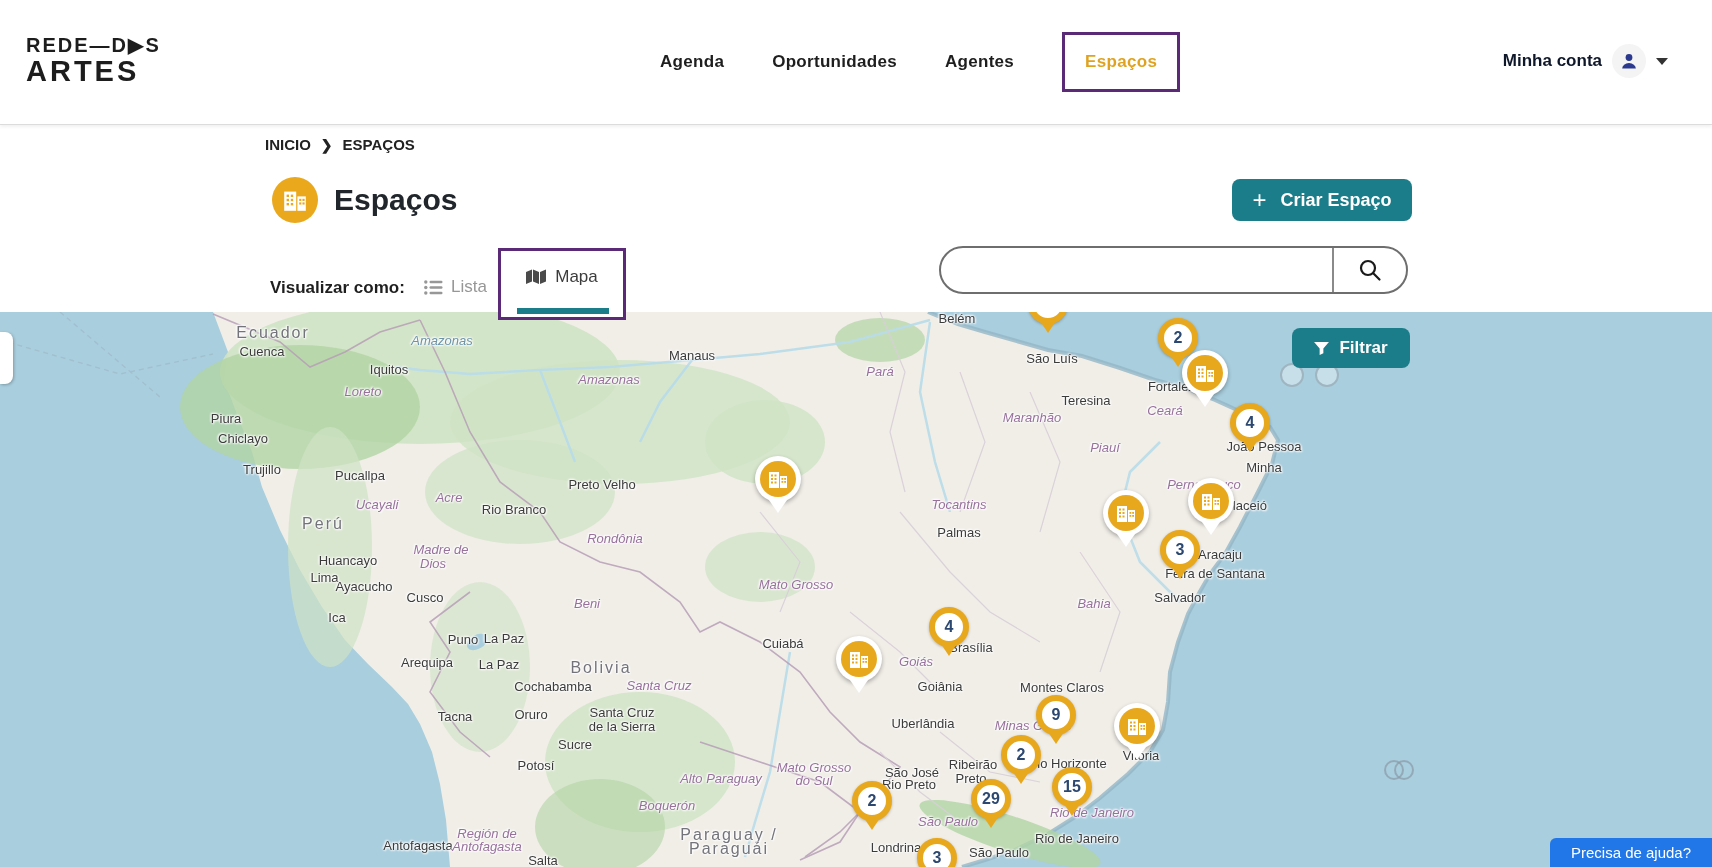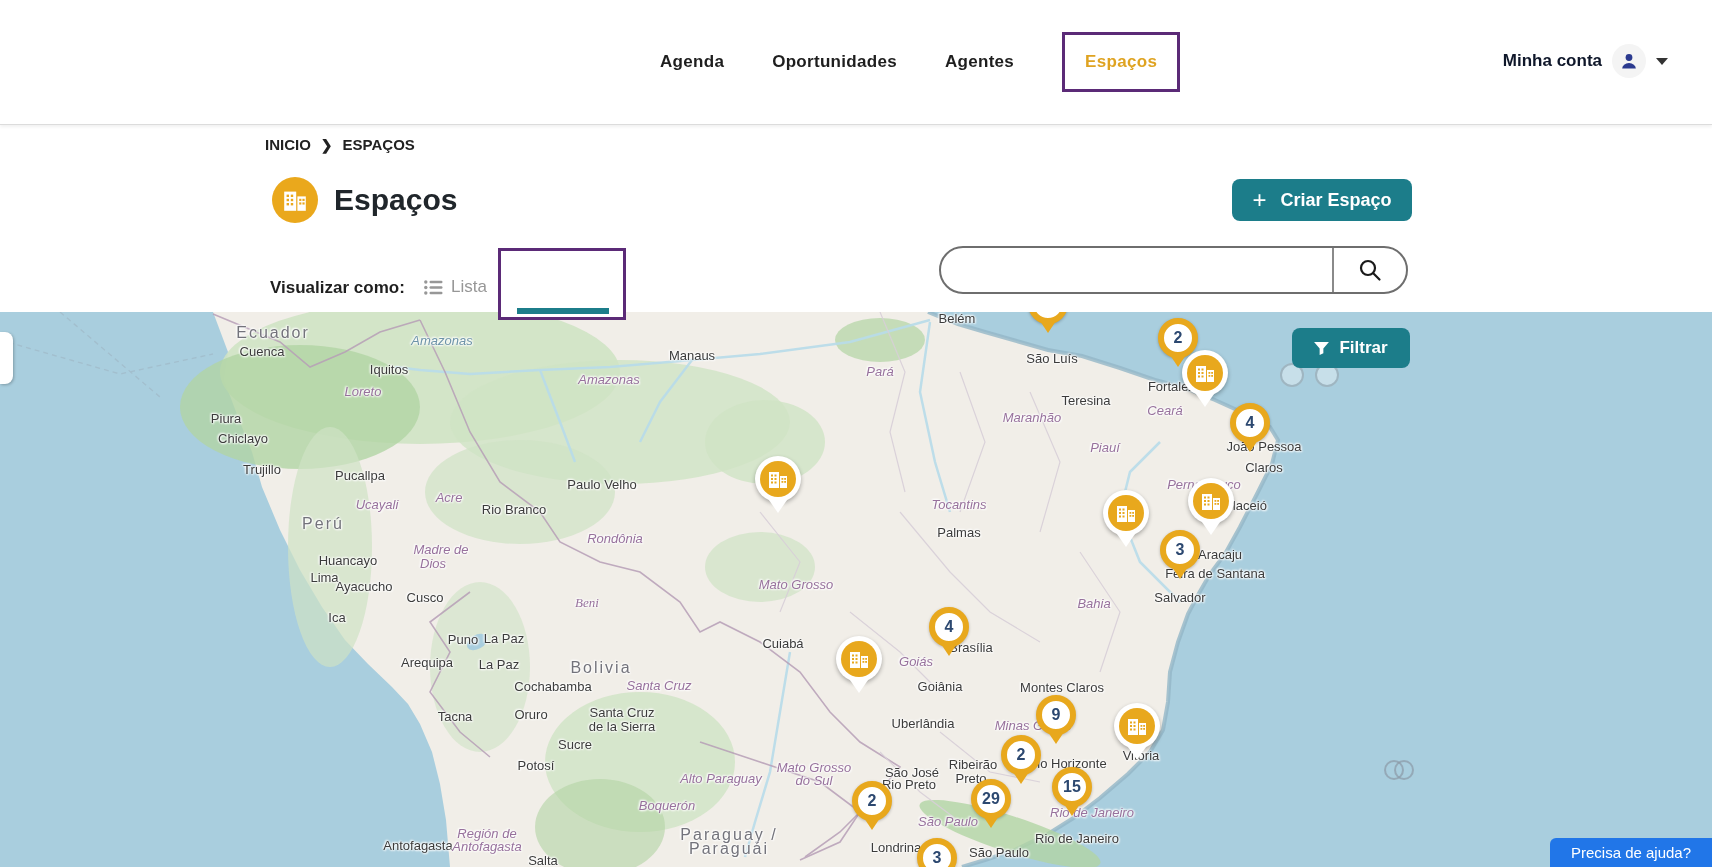--- a/index.html
+++ b/index.html
@@ -81,20 +81,24 @@
             box-shadow:1px 1px 3px rgba(0,0,0,.25);cursor:pointer;z-index:12;}
   #help-btn{position:absolute;left:1550px;top:838px;width:162px;height:29px;background:#2176E8;color:#fff;
             border:none;border-radius:6px 0 0 0;font-size:15px;font-family:inherit;cursor:pointer;z-index:40;}
 </style>
 </head>
 <body>
 
 <div id="viewport">
 
   <header id="header">
+    <div id="logo">
+      <div class="top">REDE—D▶S</div>
+      <div class="bottom">ARTES</div>
+    </div>
     <nav id="main-nav">
       <div class="nav-item">Agenda</div>
       <div class="nav-item">Oportunidades</div>
       <div class="nav-item">Agentes</div>
       <div class="nav-item active">Espaços</div>
     </nav>
     <div id="account">
       <span class="lbl">Minha conta</span>
       <span class="avatar">
         <svg width="18" height="18" viewBox="0 0 18 18" fill="#2B3A8F">
@@ -145,20 +149,26 @@
           <rect x="5.5" y="0.8" width="13" height="2.4" rx="1.2"></rect>
           <circle cx="1.8" cy="7.5" r="1.7"></circle>
           <rect x="5.5" y="6.3" width="13" height="2.4" rx="1.2"></rect>
           <circle cx="1.8" cy="13" r="1.7"></circle>
           <rect x="5.5" y="11.8" width="13" height="2.4" rx="1.2"></rect>
         </g>
       </svg>
     <span>Lista</span>
   </div>
   <div id="view-map-box">
+    <div class="inner">
+      <svg width="20" height="16" viewBox="0 0 20 16">
+          <path fill="#4a4a4a" d="M0,3 L6,0.5 V12.5 L0,15 Z M7,0.5 L13,3 V15 L7,12.5 Z M14,3 L20,0.5 V12.5 L14,15 Z"></path>
+        </svg>
+      <span>Mapa</span>
+    </div>
     <div class="underline"></div>
   </div>
   <div id="search-pill">
     <input id="search-input" value="" placeholder="" style="">
     <div id="search-divider"></div>
     <button id="search-btn">
       <svg width="24" height="24" viewBox="0 0 24 24" fill="none" stroke="#1a1a1a" stroke-width="2.2" stroke-linecap="round">
           <circle cx="10" cy="10" r="7"></circle>
           <line x1="15.5" y1="15.5" x2="21.5" y2="21.5"></line>
         </svg>
@@ -235,47 +245,47 @@
         <div class="mlabel c" style="left: 692px; top: 43px;">Manaus</div>
         <div class="mlabel s" style="left: 880px; top: 59px;">Pará</div>
         <div class="mlabel c" style="left: 957px; top: 6px;">Belém</div>
         <div class="mlabel c" style="left: 1052px; top: 46px;">São Luís</div>
         <div class="mlabel c" style="left: 1086px; top: 88px;">Teresina</div>
         <div class="mlabel s" style="left: 1032px; top: 105px;">Maranhão</div>
         <div class="mlabel s" style="left: 1165px; top: 98px;">Ceará</div>
         <div class="mlabel s" style="left: 1105px; top: 135px;">Piauí</div>
         <div class="mlabel c" style="left: 1175px; top: 74px;">Fortaleza</div>
         <div class="mlabel c" style="left: 1264px; top: 134px;">João Pessoa</div>
-        <div class="mlabel c" style="left: 1264px; top: 155px;">Claros</div>
+        <div class="mlabel c" style="left: 1264px; top: 155px;">Minha</div>
         <div class="mlabel s" style="left: 1204px; top: 172px;">Pernambuco</div>
         <div class="mlabel c" style="left: 1246px; top: 193px;">Maceió</div>
         <div class="mlabel c" style="left: 1220px; top: 242px;">Aracaju</div>
         <div class="mlabel c" style="left: 1215px; top: 261px;">Feira de Santana</div>
         <div class="mlabel c" style="left: 1180px; top: 285px;">Salvador</div>
         <div class="mlabel s" style="left: 1094px; top: 291px;">Bahia</div>
         <div class="mlabel s" style="left: 959px; top: 192px;">Tocantins</div>
         <div class="mlabel c" style="left: 959px; top: 220px;">Palmas</div>
-        <div class="mlabel c" style="left: 602px; top: 172px;">Paulo Velho</div>
+        <div class="mlabel c" style="left: 602px; top: 172px;">Preto Velho</div>
         <div class="mlabel c" style="left: 514px; top: 197px;">Rio Branco</div>
         <div class="mlabel s" style="left: 449px; top: 185px;">Acre</div>
         <div class="mlabel s" style="left: 377px; top: 192px;">Ucayali</div>
         <div class="mlabel c" style="left: 360px; top: 163px;">Pucallpa</div>
         <div class="mlabel s" style="left: 615px; top: 226px;">Rondônia</div>
         <div class="mlabel s" style="left: 441px; top: 237px;">Madre de</div>
         <div class="mlabel s" style="left: 433px; top: 251px;">Dios</div>
         <div class="mlabel n" style="left: 323px; top: 212px;">Perú</div>
         <div class="mlabel c" style="left: 348px; top: 248px;">Huancayo</div>
         <div class="mlabel c" style="left: 305px; top: 265px; padding-left: 39px;">Lima</div>
         <div class="mlabel c" style="left: 364px; top: 274px;">Ayacucho</div>
         <div class="mlabel c" style="left: 425px; top: 285px;">Cusco</div>
         <div class="mlabel c" style="left: 337px; top: 305px;">Ica</div>
         <div class="mlabel c" style="left: 463px; top: 327px;">Puno</div>
         <div class="mlabel c" style="left: 504px; top: 326px;">La Paz</div>
         <div class="mlabel c" style="left: 499px; top: 352px;">La Paz</div>
-        <div class="mlabel s" style="left: 587px; top: 291px; font-family: Liberation Serif, serif;">Beni</div>
+        <div class="mlabel s" style="left: 587px; top: 291px;">Beni</div>
         <div class="mlabel s" style="left: 796px; top: 272px;">Mato Grosso</div>
         <div class="mlabel c" style="left: 783px; top: 331px;">Cuiabá</div>
         <div class="mlabel n" style="left: 601px; top: 356px;">Bolivia</div>
         <div class="mlabel c" style="left: 553px; top: 374px;">Cochabamba</div>
         <div class="mlabel s" style="left: 659px; top: 373px;">Santa Cruz</div>
         <div class="mlabel c" style="left: 622px; top: 400px;">Santa Cruz</div>
         <div class="mlabel c" style="left: 622px; top: 414px; text-align: right;">de la Sierra</div>
         <div class="mlabel c" style="left: 531px; top: 402px;">Oruro</div>
         <div class="mlabel c" style="left: 575px; top: 432px;">Sucre</div>
         <div class="mlabel c" style="left: 536px; top: 453px;">Potosí</div>

